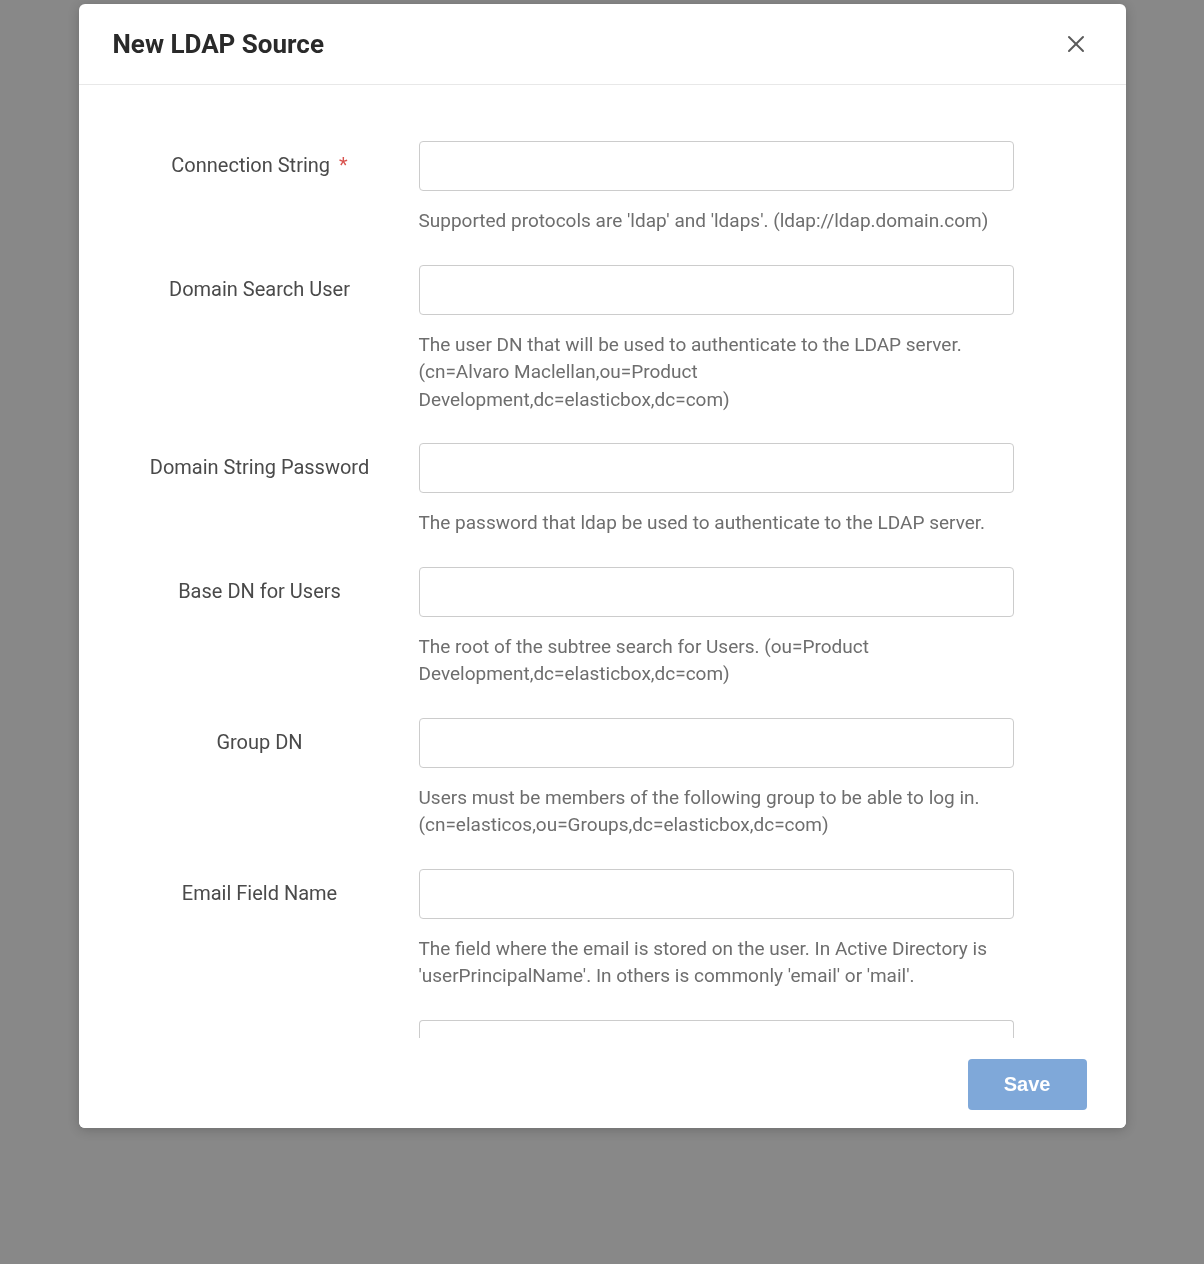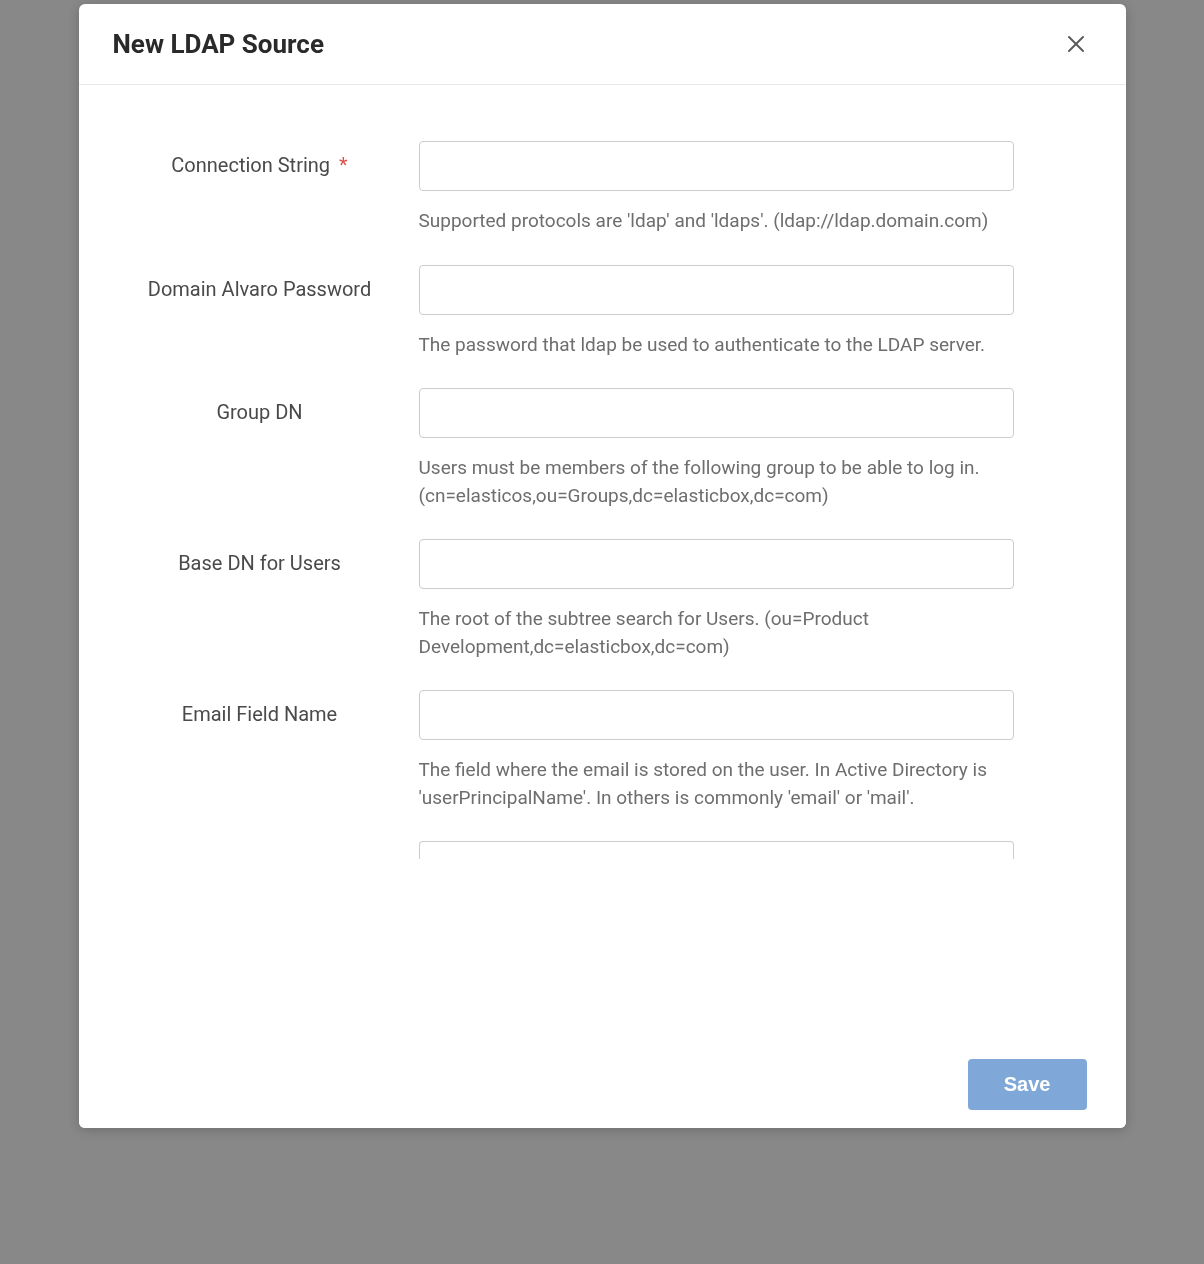--- a/index.html
+++ b/index.html
@@ -142,42 +142,49 @@
       <label class="form-label">
         <span>Connection String</span>
         <span class="required-asterisk">*</span>
       </label>
       <div class="form-control-wrap">
         <input type="text" class="form-input" value="" style="">
         <div class="form-help">Supported protocols are 'ldap' and 'ldaps'. (ldap://ldap.domain.com)</div>
       </div>
     </div>
 
-
-    <div class="form-row">
-      <label class="form-label">Domain Alvaro Password</label>
+    <div class="form-row">
+      <label class="form-label">Domain Search User</label>
+      <div class="form-control-wrap">
+        <input type="text" class="form-input" value="" style="">
+        <div class="form-help">The user DN that will be used to authenticate to the LDAP server. (cn=Alvaro Maclellan,ou=Product Development,dc=elasticbox,dc=com)</div>
+      </div>
+    </div>
+
+    <div class="form-row">
+      <label class="form-label">Domain String Password</label>
       <div class="form-control-wrap">
         <input type="password" class="form-input" value="" style="">
         <div class="form-help">The password that ldap be used to authenticate to the LDAP server.</div>
       </div>
     </div>
 
     <div class="form-row">
+      <label class="form-label">Base DN for Users</label>
+      <div class="form-control-wrap">
+        <input type="text" class="form-input" value="" style="">
+        <div class="form-help">The root of the subtree search for Users. (ou=Product Development,dc=elasticbox,dc=com)</div>
+      </div>
+    </div>
+
+    <div class="form-row">
       <label class="form-label">Group DN</label>
       <div class="form-control-wrap">
         <input type="text" class="form-input" value="" style="">
         <div class="form-help">Users must be members of the following group to be able to log in. (cn=elasticos,ou=Groups,dc=elasticbox,dc=com)</div>
-      </div>
-    </div>
-
-    <div class="form-row">
-      <label class="form-label">Base DN for Users</label>
-      <div class="form-control-wrap">
-        <input type="text" class="form-input" value="" style="">
-        <div class="form-help">The root of the subtree search for Users. (ou=Product Development,dc=elasticbox,dc=com)</div>
       </div>
     </div>
 
     <div class="form-row">
       <label class="form-label">Email Field Name</label>
       <div class="form-control-wrap">
         <input type="text" class="form-input" value="" style="">
         <div class="form-help">The field where the email is stored on the user. In Active Directory is 'userPrincipalName'. In others is commonly 'email' or 'mail'.</div>
       </div>
     </div>

